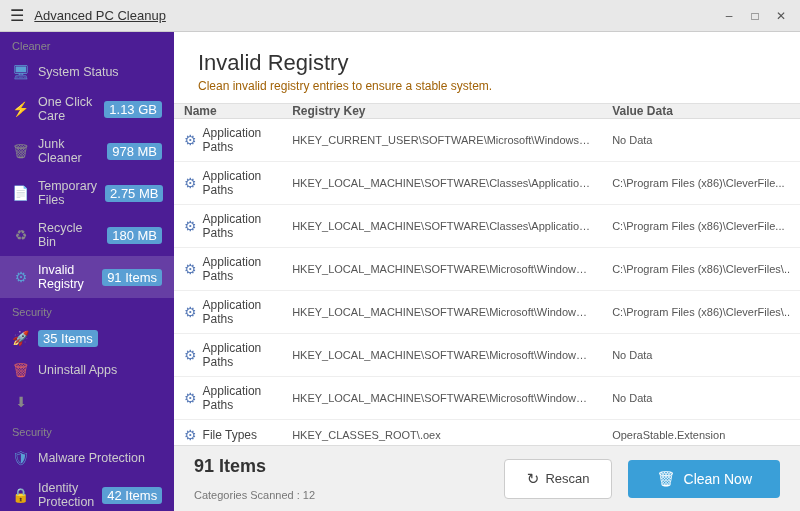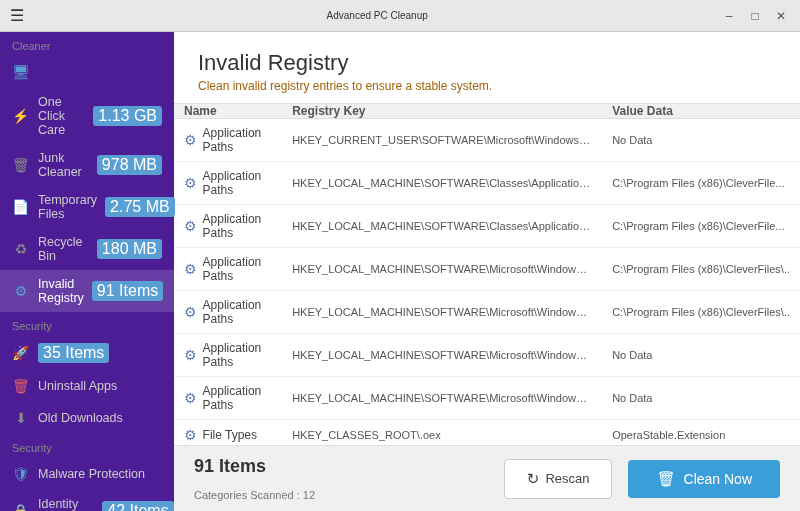--- a/index.html
+++ b/index.html
@@ -3,35 +3,35 @@
   <meta charset="utf-8">
   <style>
     * { box-sizing: border-box; margin: 0; padding: 0; }
     body { font-family: 'Segoe UI', Arial, sans-serif; font-size: 13px; background: #f0f0f0; width: 800px; height: 511px; overflow: hidden; }
 
     .app-window { width: 800px; height: 511px; display: flex; flex-direction: column; background: #fff; }
 
     
     .title-bar { background: #e8e8e8; height: 32px; display: flex; align-items: center; padding: 0 10px; border-bottom: 1px solid #ccc; flex-shrink: 0; }
     .title-bar-menu { font-size: 16px; cursor: pointer; margin-right: 10px; color: #333; }
-    .title-bar-title { flex: 1; text-align: center; font-size: 10px; color: #333; }
+    .title-bar-title { flex: 1; font-size: 13px; color: #333; text-decoration: underline; }
     .title-bar-controls { display: flex; gap: 8px; }
     .title-bar-btn { width: 18px; height: 18px; display: flex; align-items: center; justify-content: center; cursor: pointer; font-size: 12px; color: #555; }
 
     
     .main-layout { display: flex; flex: 1; overflow: hidden; }
 
     
     .sidebar { width: 174px; background: #4c1d95; color: #ccc; display: flex; flex-direction: column; flex-shrink: 0; }
     .sidebar-section-label { font-size: 11px; color: #888; padding: 8px 12px 4px; text-transform: none; }
     .sidebar-item { display: flex; align-items: center; padding: 7px 12px; cursor: pointer; position: relative; gap: 8px; }
     .sidebar-item.active { background: rgba(255,255,255,0.15); color: #fff; }
     .sidebar-item .item-icon { width: 18px; height: 18px; flex-shrink: 0; display: flex; align-items: center; justify-content: center; font-size: 14px; }
     .sidebar-item .item-label { flex: 1; font-size: 12.5px; }
-    .sidebar-item .item-badge { background: #5a9fd4; color: #fff; font-size: 16px; padding: 1px 5px; border-radius: 3px; white-space: nowrap; }
+    .sidebar-item .item-badge { background: #5a9fd4; color: #fff; font-size: 13px; padding: 1px 5px; border-radius: 3px; white-space: nowrap; }
     .sidebar-footer { margin-top: auto; padding: 10px 12px; border-top: 1px solid #3a3a4a; }
     .sidebar-footer .registered { display: flex; align-items: center; gap: 5px; font-size: 10.5px; color: #aaa; }
     .sidebar-footer .check-update { color: #5ab0f0; font-size: 11px; text-decoration: underline; cursor: pointer; margin-top: 4px; display: block; }
 
     
     .content { flex: 1; display: flex; flex-direction: column; overflow: hidden; background: #f7f7f7; }
     .content-header { padding: 18px 24px 10px; background: #fff; border-bottom: 1px solid #e0e0e0; }
     .content-header h1 { font-size: 22px; font-weight: 400; color: #333; }
     .content-header p { font-size: 12px; color: #a16207; margin-top: 3px; }
 
@@ -87,20 +87,21 @@
   </div>
 
   <div class="main-layout">
 
     <div class="sidebar">
 
       <div class="sidebar-section-label">Cleaner</div>
 
       <div class="sidebar-item">
         <span class="item-icon icon-system">🖥</span>
+        <span class="item-label">System Status</span>
       </div>
 
       <div class="sidebar-item">
         <span class="item-icon icon-oneclick">⚡</span>
         <span class="item-label">One Click Care</span>
         <span class="item-badge">1.13 GB</span>
       </div>
 
       <div class="sidebar-item">
         <span class="item-icon icon-junk">🗑</span>
@@ -133,21 +134,20 @@
         <span class="item-badge">35 Items</span>
       </div>
 
       <div class="sidebar-item">
         <span class="item-icon icon-uninstall">🗑</span>
         <span class="item-label">Uninstall Apps</span>
       </div>
 
       <div class="sidebar-item">
         <span class="item-icon icon-downloads">⬇</span>
-        <span class="item-label">Old Downloads</span>
       </div>
 
       <div class="sidebar-section-label">Security</div>
 
       <div class="sidebar-item">
         <span class="item-icon icon-malware">🛡</span>
         <span class="item-label">Malware Protection</span>
       </div>
 
       <div class="sidebar-item">

